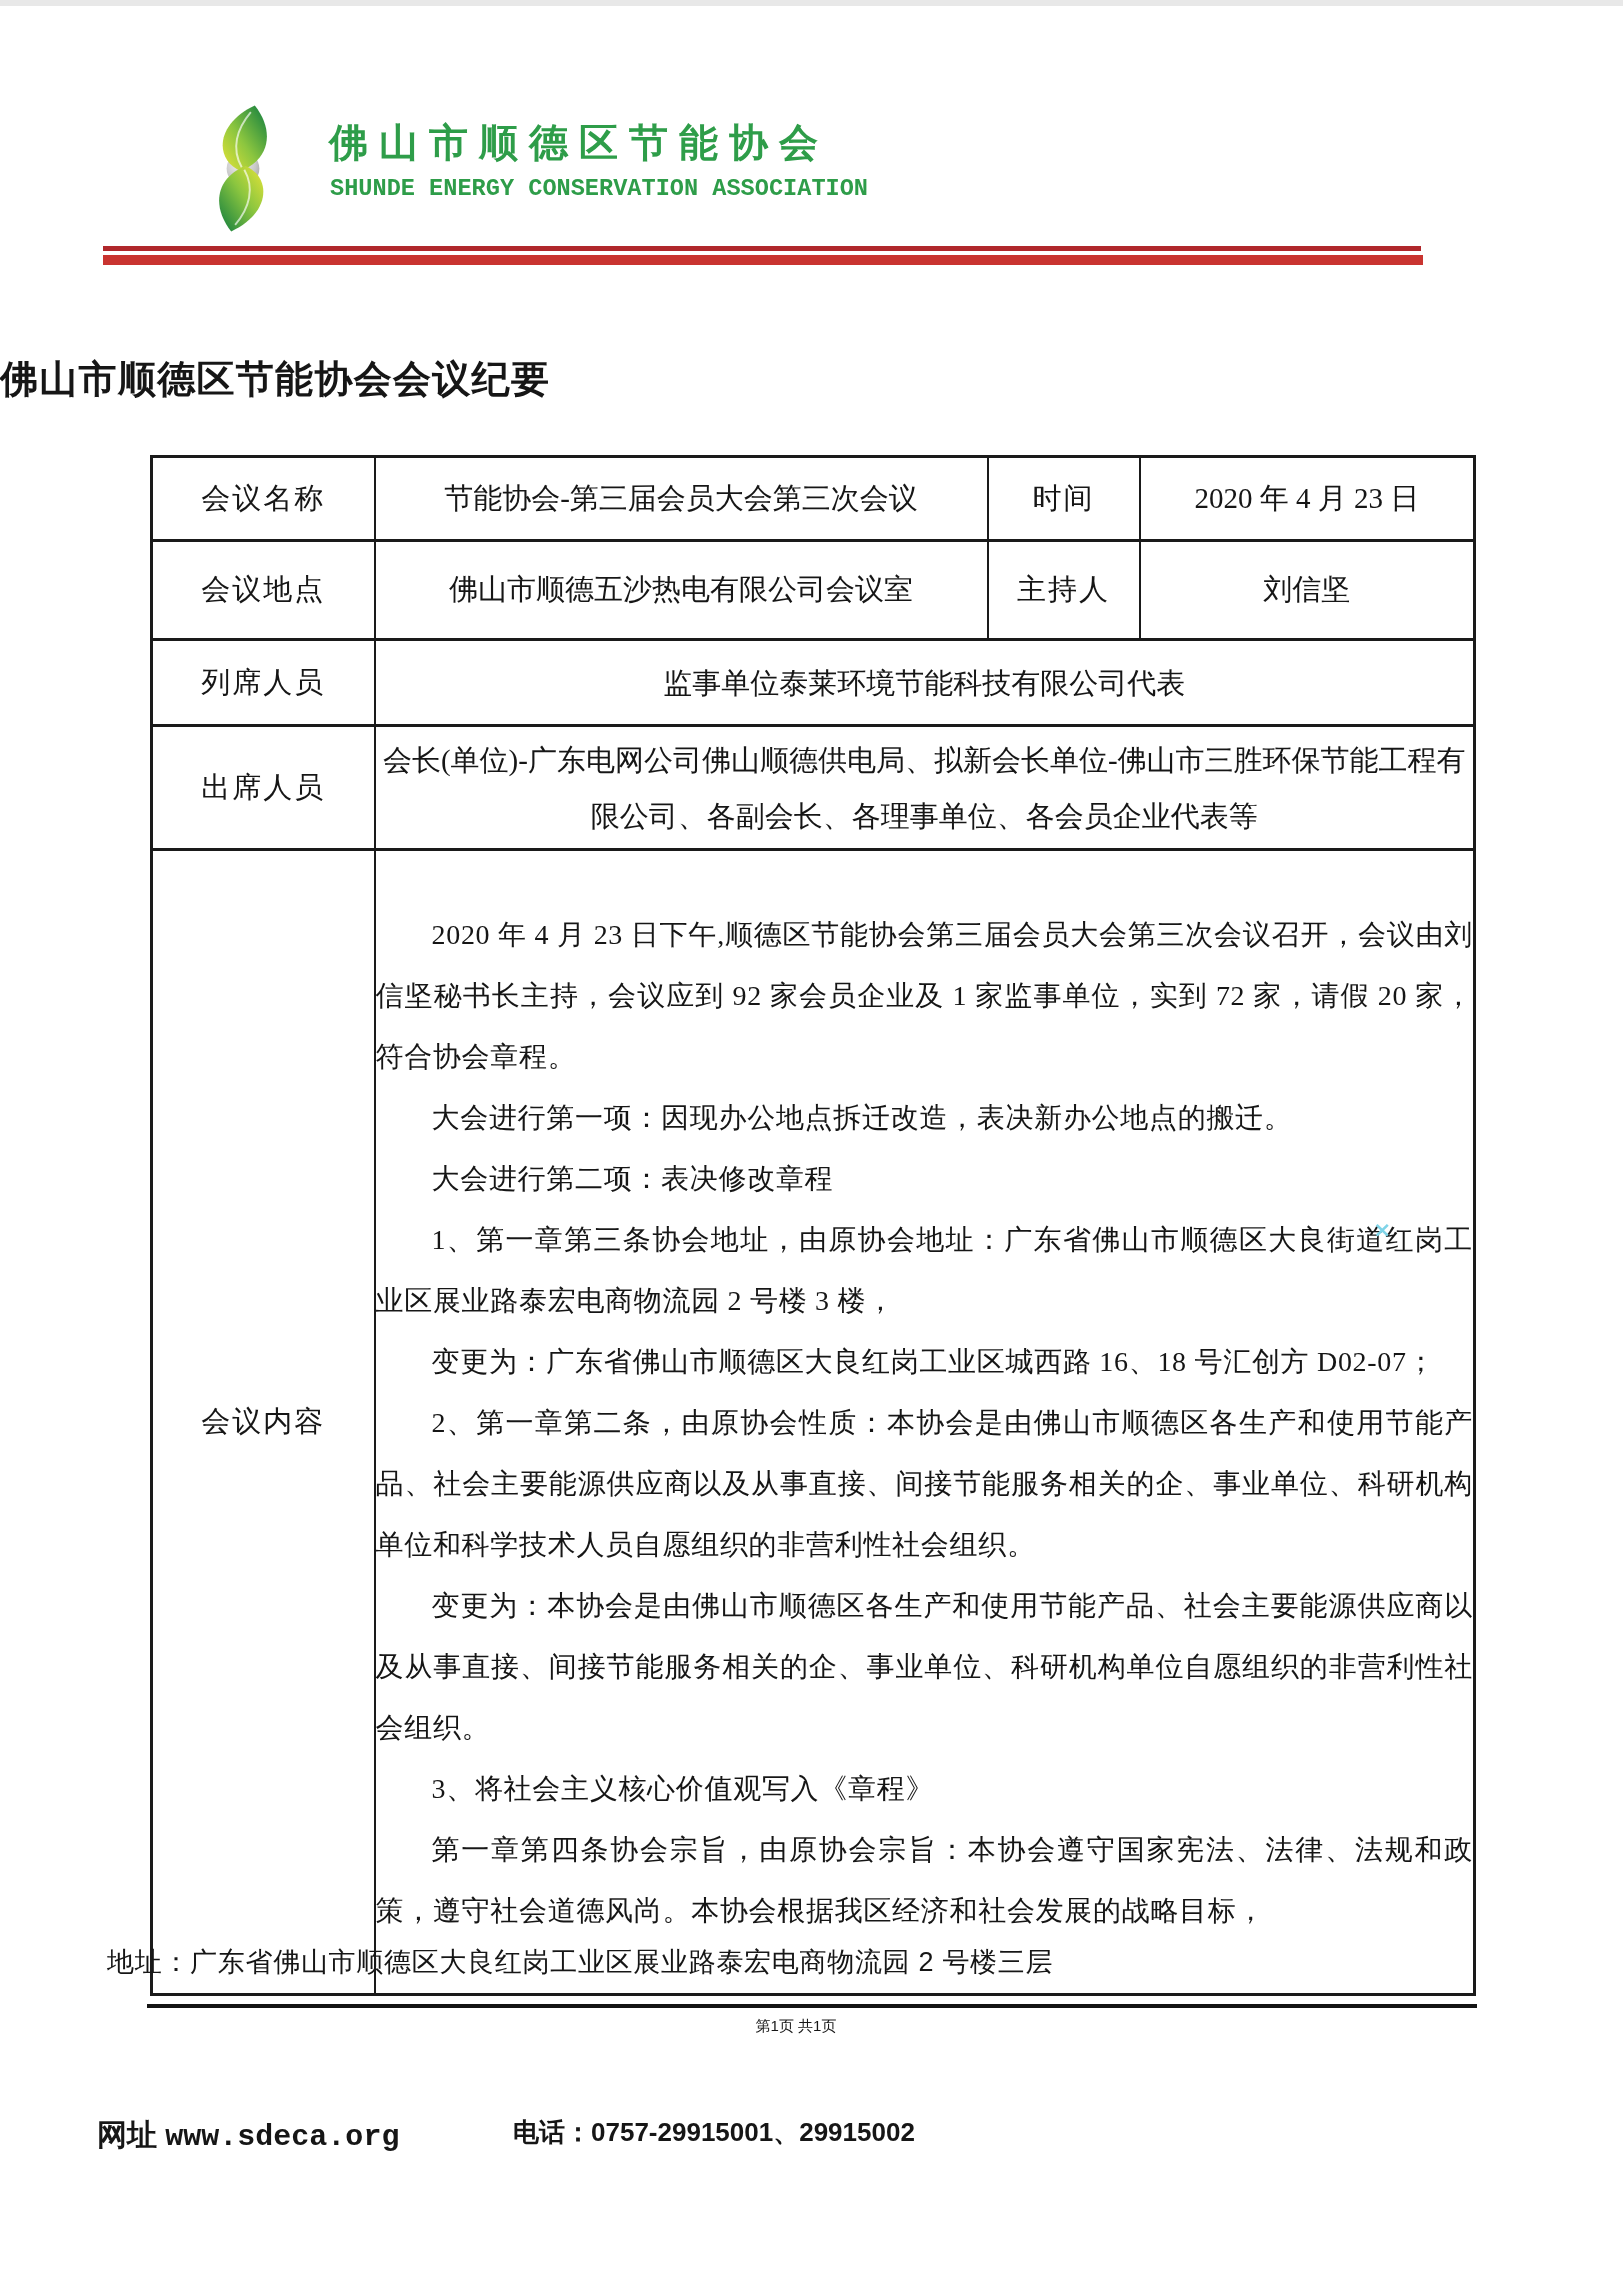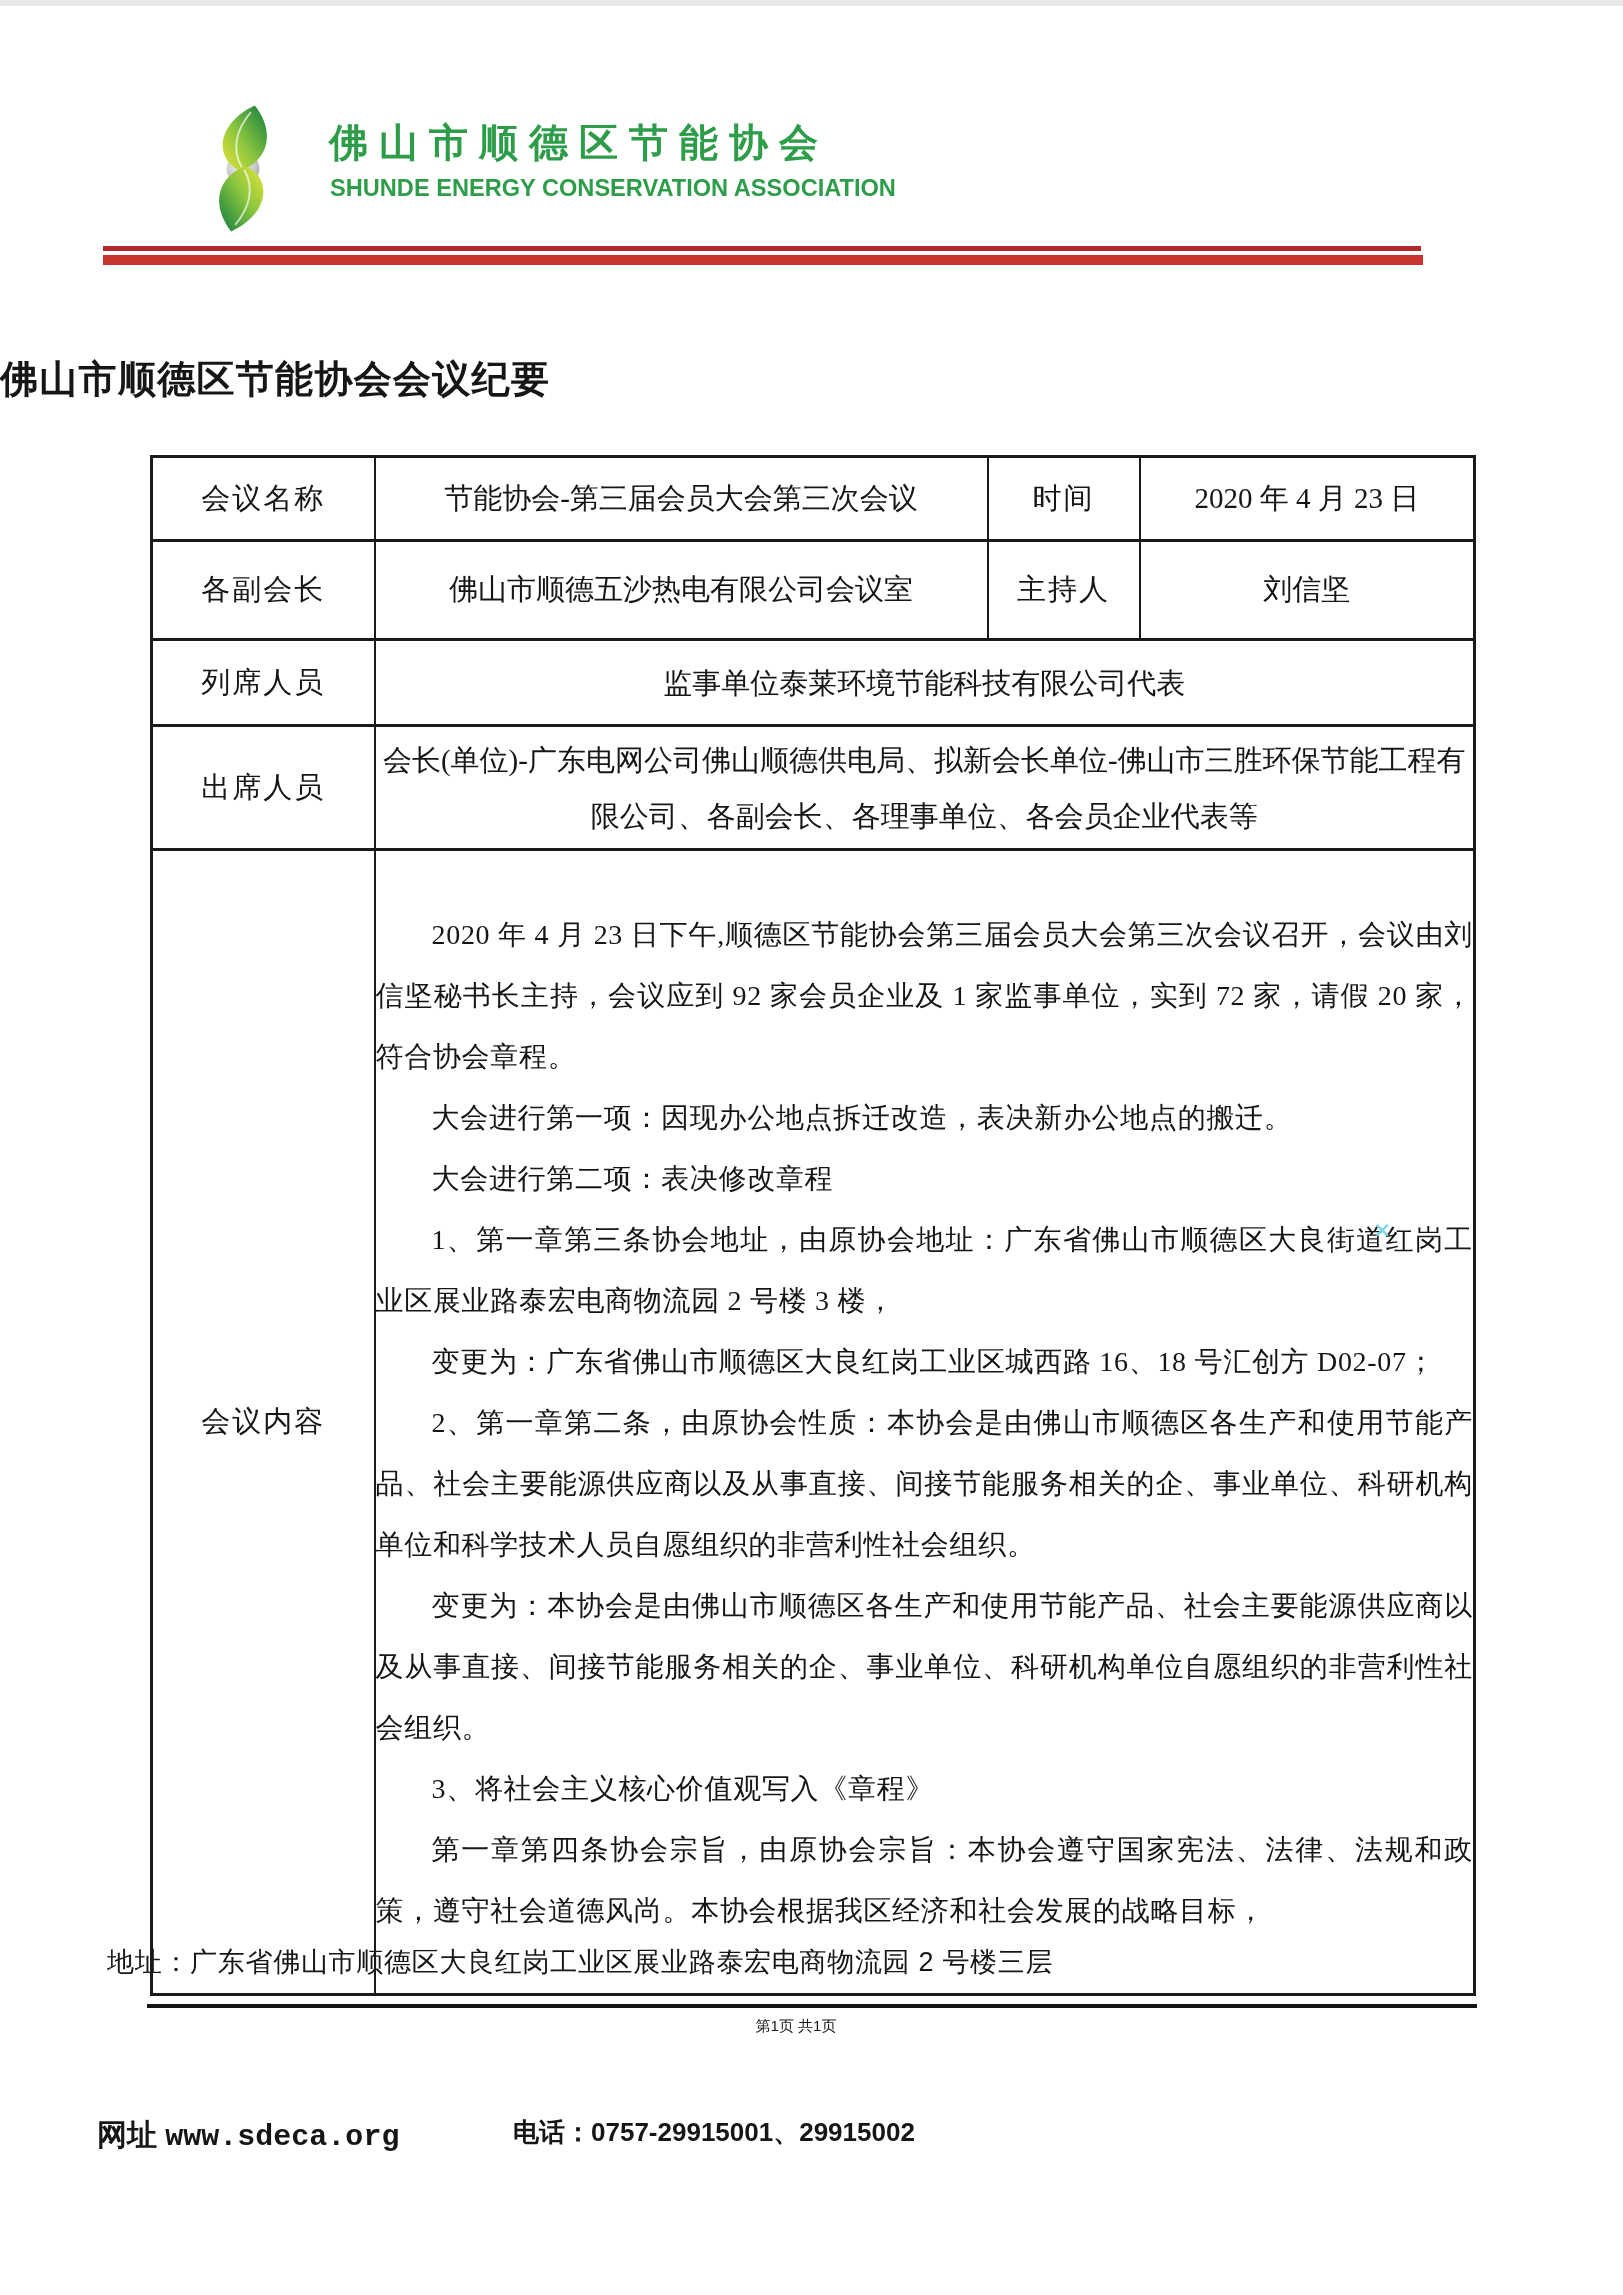--- a/index.html
+++ b/index.html
@@ -15,21 +15,21 @@
   
   .logo{position:absolute;left:189px;top:97px;width:108px;height:131px;}
   .org-cn{
     position:absolute;left:329px;top:110px;
     font-family:"Liberation Sans","DejaVu Sans",sans-serif;
     font-size:39px;font-weight:600;letter-spacing:11px;
     color:#2e9d49;white-space:nowrap;
   }
   .org-en{
     position:absolute;left:330px;top:169px;
-    font-family:Liberation Sans, sans-serif;
+    font-family:Liberation Mono, monospace;
     font-size:23.6px;font-weight:700;letter-spacing:0px;
     color:#2e9d49;white-space:nowrap;
   }
   .rule-thin{position:absolute;left:103px;top:240px;width:1318px;height:4.6px;background:#b0272b;}
   .rule-thick{position:absolute;left:103px;top:249px;width:1320px;height:9.8px;background:#c93430;}
   
   .doc-title{
     position:absolute;left:0;top:348px;width:1623px;
     text-align:left;
     font-family:"Liberation Sans","DejaVu Sans",sans-serif;
@@ -131,21 +131,21 @@
         <col style="width:335px">
     </colgroup>
     <tbody>
         <tr style="height:84px">
       <td class="lab">会议名称</td>
       <td class="val">节能协会-第三届会员大会第三次会议</td>
       <td class="lab">时间</td>
       <td class="val">2020 年 4 月 23 日</td>
     </tr>
     <tr style="height:99px">
-      <td class="lab">各副会长</td>
+      <td class="lab">会议地点</td>
       <td class="val">佛山市顺德五沙热电有限公司会议室</td>
       <td class="lab">主持人</td>
       <td class="val">刘信坚</td>
     </tr>
     <tr style="height:86px">
       <td class="lab">列席人员</td>
       <td class="wide" colspan="3">监事单位泰莱环境节能科技有限公司代表</td>
     </tr>
     <tr style="height:124px">
       <td class="lab">出席人员</td>

